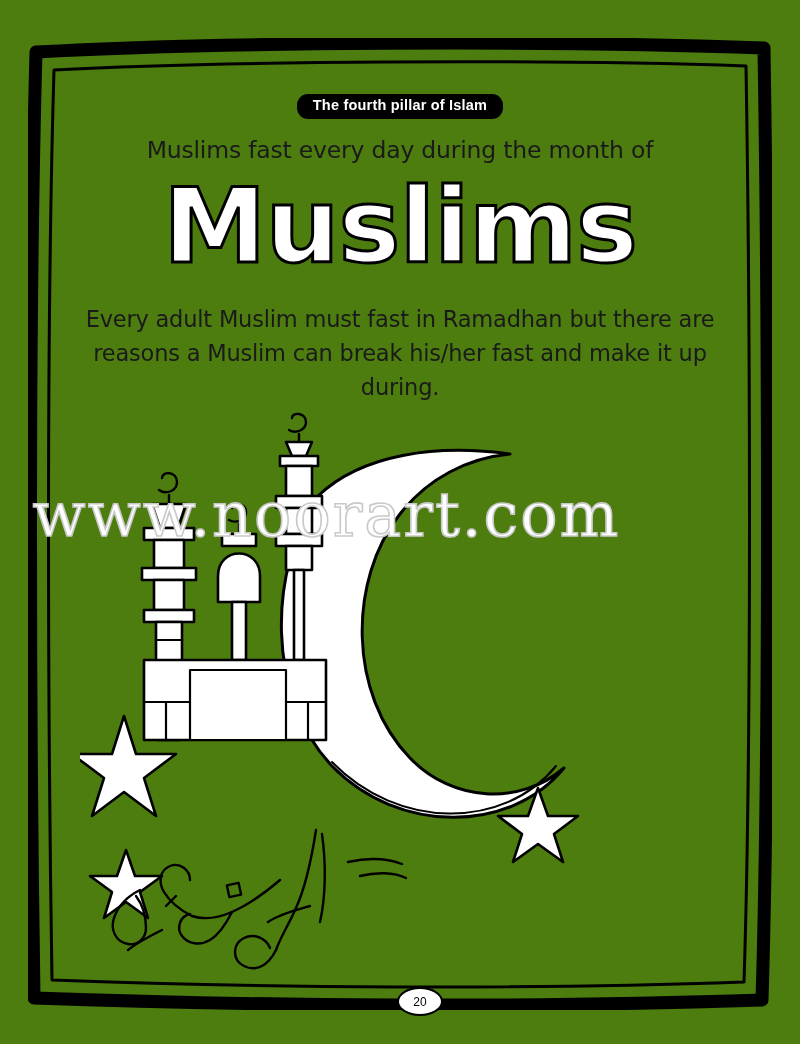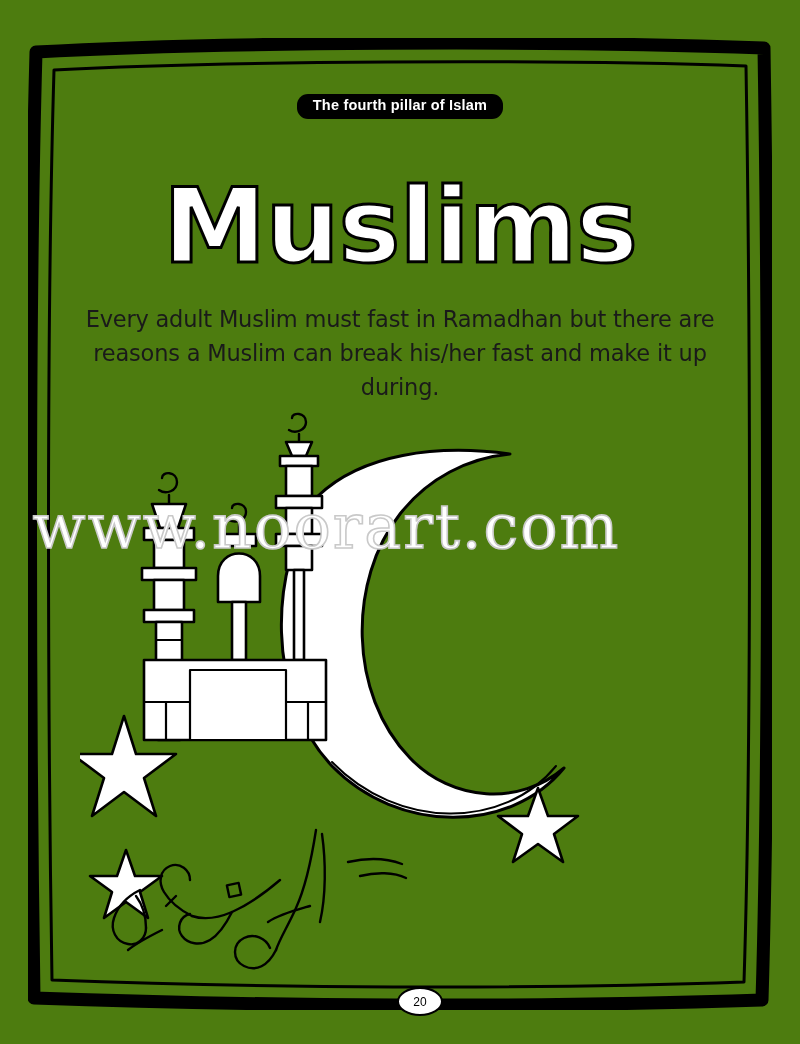--- a/index.html
+++ b/index.html
@@ -147,41 +147,41 @@
     text-align: center;
     font-family: "DejaVu Serif", serif;
     font-size: 62px;
     letter-spacing: 2px;
     color: #ffffff;
     -webkit-text-stroke: 1.6px #c9c9c9;
     text-stroke: 1.6px #c9c9c9;
     pointer-events: none;
     white-space: nowrap;
     user-select: none;
-    margin-top: 12px;
   }
 </style>
 </head>
 <body>
 
 <div id="page">
 
   <div class="frame-outer">
     <svg width="744" height="972" viewBox="0 0 744 972" fill="none" xmlns="http://www.w3.org/2000/svg">
       <path d="M8 14 C 180 4, 520 2, 736 10 C 740 260, 742 700, 734 962 C 500 970, 230 968, 6 960 C 2 700, 0 300, 8 14 Z" fill="none" stroke="#000000" stroke-width="13" stroke-linejoin="round"></path>
       <path d="M26 32 C 190 23, 520 21, 718 28 C 722 266, 724 696, 716 944 C 496 952, 232 950, 24 942 C 20 694, 18 300, 26 32 Z" fill="none" stroke="#000000" stroke-width="3" stroke-linejoin="round"></path>
     </svg>
   </div>
 
   <div class="content">
 
     <div class="banner-wrap">
       <span class="banner">The fourth pillar of Islam</span>
     </div>
 
+    <div class="intro">Muslims fast every day during the month of</div>
 
     <div class="title-wrap">
       <span class="title">Muslims</span>
     </div>
 
     <div class="para">Every adult Muslim must fast in Ramadhan but there are reasons a Muslim can break his/her fast and make it up during.</div>
 
     <div class="illus">
       <svg width="640" height="560" viewBox="0 0 640 560" fill="none" xmlns="http://www.w3.org/2000/svg" stroke="#000000" stroke-width="2.6" stroke-linejoin="round" stroke-linecap="round">
 

